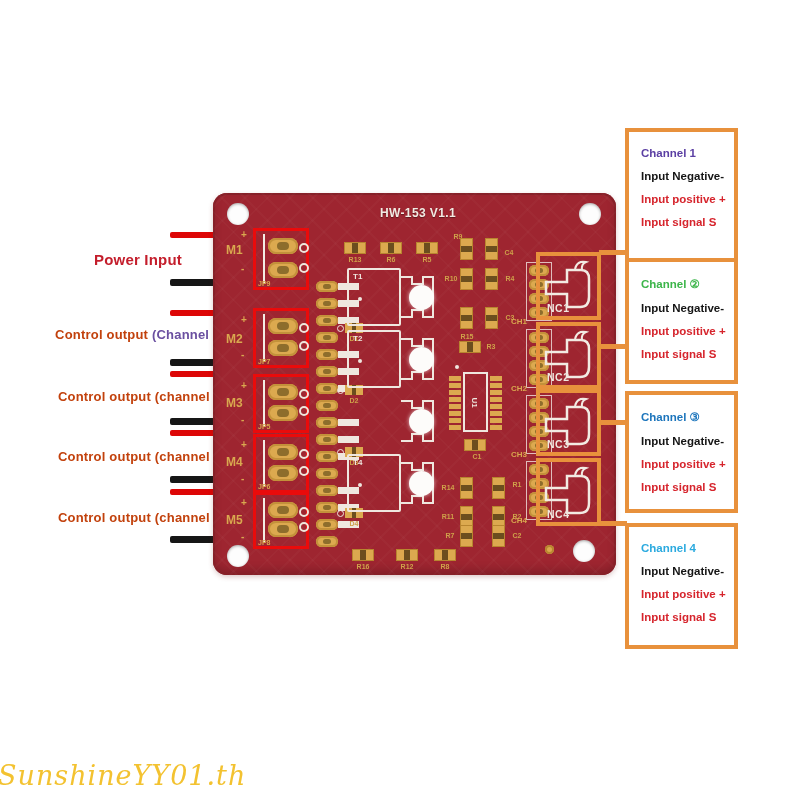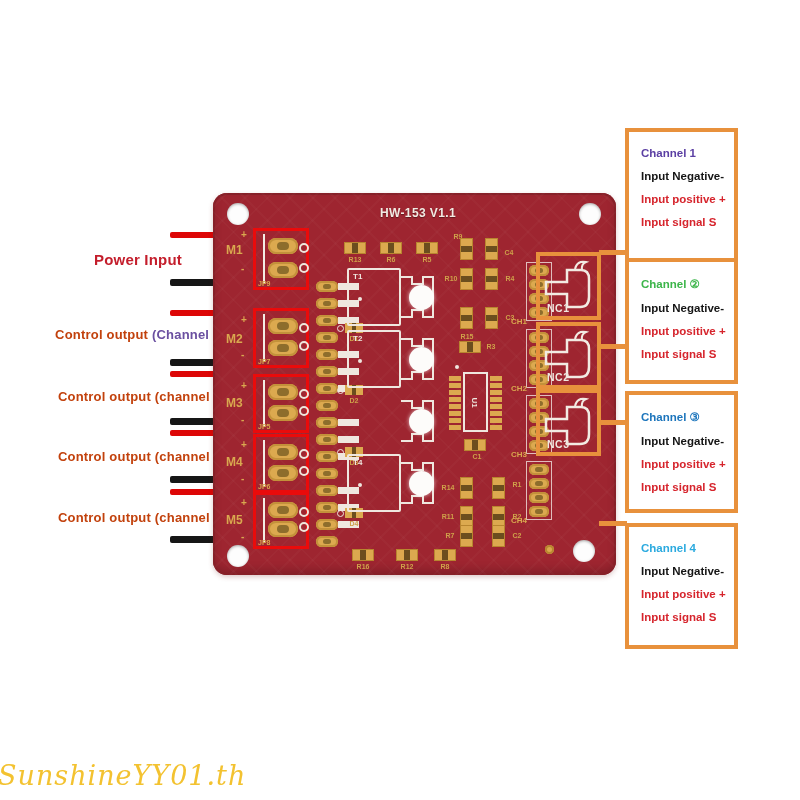--- a/index.html
+++ b/index.html
@@ -370,20 +370,27 @@
       </svg>
       <span class="nclab">NC2</span>
     </div>
     <div class="ncbox" style="top:196px;height:67px">
       <svg class="jack" width="56" height="58" viewBox="0 0 56 58">
         <path d="M5 25 H26 V13 H40 Q48 13 48 22 V40 Q48 50 39 50 H26 V37 H5 Z" fill="none" stroke="#f2ebe3" stroke-width="2.5"></path>
         <path d="M34 12 Q36 3 45 5 Q40 7 41 13" fill="none" stroke="#f2ebe3" stroke-width="2"></path>
       </svg>
       <span class="nclab">NC3</span>
     </div>
+    <div class="ncbox" style="top:265px;height:68px">
+      <svg class="jack" width="56" height="58" viewBox="0 0 56 58">
+        <path d="M5 25 H26 V13 H40 Q48 13 48 22 V40 Q48 50 39 50 H26 V37 H5 Z" fill="none" stroke="#f2ebe3" stroke-width="2.5"></path>
+        <path d="M34 12 Q36 3 45 5 Q40 7 41 13" fill="none" stroke="#f2ebe3" stroke-width="2"></path>
+      </svg>
+      <span class="nclab">NC4</span>
+    </div>
   </div>
 
   <div class="oline" style="top:250px;left:599px;width:28px"></div>
   <div class="oline" style="top:344px;left:599px;width:28px"></div>
   <div class="oline" style="top:420px;left:599px;width:28px"></div>
   <div class="oline" style="top:521px;left:599px;width:28px"></div>
 
   <div class="chbox" style="top:128px;height:146px">
     <div class="chtitle c-1">Channel 1</div>
     <div class="chrow neg">Input Negative-</div>

